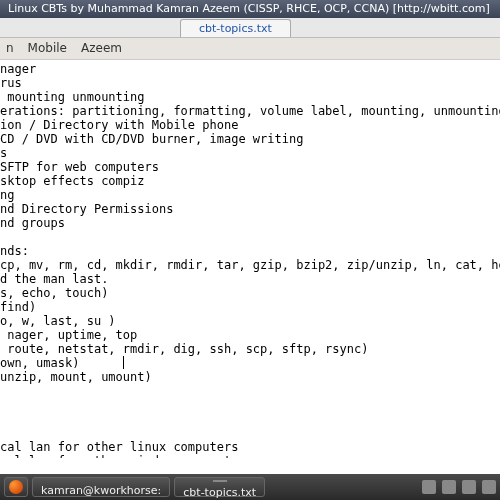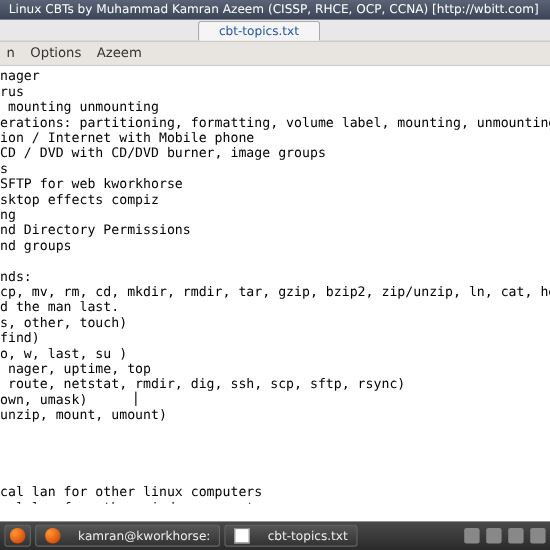--- a/index.html
+++ b/index.html
@@ -4,21 +4,21 @@
 <style>
 * { margin: 0; padding: 0; box-sizing: border-box; }
 body { font-family: "DejaVu Sans", Arial, sans-serif; font-size: 12px; background: #fff; width: 500px; height: 500px; overflow: hidden; position: relative; }
 .titlebar { background: linear-gradient(#5a6476, #3a4456); color: #fff; padding: 2px 8px; font-size: 11px; text-align: left; height: 18px; line-height: 14px; }
 .tabbar { background: #e8e8e8; border-bottom: 1px solid #bbb; height: 20px; display: flex; align-items: flex-end; padding-left: 180px; }
 .tab { background: #f5f5f5; border: 1px solid #aaa; border-bottom: none; padding: 2px 18px; font-size: 11px; border-radius: 3px 3px 0 0; color: #2255aa; }
 .menubar { background: #e8e5e0; padding: 3px 6px; font-size: 12px; border-bottom: 1px solid #ccc; height: 22px; display: flex; gap: 14px; color: #333; }
 .menubar span { cursor: default; }
 .content { font-family: "DejaVu Sans Mono", monospace; font-size: 12px; line-height: 14px; white-space: pre; color: #000; padding: 2px 0 0 0; overflow: hidden; height: 398px; }
 .taskbar { position: absolute; bottom: 0; left: 0; right: 0; height: 26px; background: linear-gradient(#4a4a4a, #2a2a2a); display: flex; align-items: center; padding: 0 4px; gap: 4px; color: #ddd; font-size: 11px; }
-.tbtn { background: linear-gradient(#555, #333); border: 1px solid #666; border-radius: 3px; padding: 2px 8px; color: #eee; display: flex; align-items: center; gap: 16px; height: 20px; }
+.tbtn { background: linear-gradient(#555, #333); border: 1px solid #666; border-radius: 3px; padding: 2px 8px; color: #eee; display: flex; align-items: center; gap: 4px; height: 20px; flex-direction: column; }
 .icon { width: 14px; height: 14px; display: inline-block; }
 .ff { background: radial-gradient(circle at 30% 30%, #ff9933, #cc3300); border-radius: 50%; }
 .doc { background: #fff; border: 1px solid #888; }
 .tray { margin-left: auto; display: flex; gap: 6px; align-items: center; }
 .tray .ti { width: 14px; height: 14px; background: #888; border-radius: 2px; }
 .cursor { display: inline-block; width: 6px; height: 13px; border-left: 1px solid #000; vertical-align: text-top; }
 </style>
 </head>
 <body>
 
@@ -27,41 +27,41 @@
 </div>
 
 <div class="tabbar">
   <div class="tab">
     <span>cbt-topics.txt</span>
   </div>
 </div>
 
 <div class="menubar">
   <span>n</span>
-  <span>Options</span>
+  <span>Mobile</span>
   <span>Azeem</span>
 </div>
 
 <div class="content"><span>nager</span>
 <span>rus</span>
 <span> mounting unmounting</span>
 <span>erations: partitioning, formatting, volume label, mounting, unmounting</span>
-<span>ion / Internet with Mobile phone</span>
-<span>CD / DVD with CD/DVD burner, image groups</span>
+<span>ion / Directory with Mobile phone</span>
+<span>CD / DVD with CD/DVD burner, image writing</span>
 <span>s</span>
-<span>SFTP for web kworkhorse</span>
+<span>SFTP for web computers</span>
 <span>sktop effects compiz</span>
 <span>ng</span>
 <span>nd Directory Permissions</span>
 <span>nd groups</span>
 <span></span>
 <span>nds:</span>
 <span>cp, mv, rm, cd, mkdir, rmdir, tar, gzip, bzip2, zip/unzip, ln, cat, head, tai</span>
 <span>d the man last.</span>
-<span>s, other, touch)</span>
+<span>s, echo, touch)</span>
 <span>find)</span>
 <span>o, w, last, su )</span>
 <span> nager, uptime, top</span>
 <span> route, netstat, rmdir, dig, ssh, scp, sftp, rsync)</span>
 <span>own, umask)      </span><span class="cursor"></span><span></span>
 <span>unzip, mount, umount)</span>
 <span></span>
 <span></span>
 <span></span>
 <span></span>

